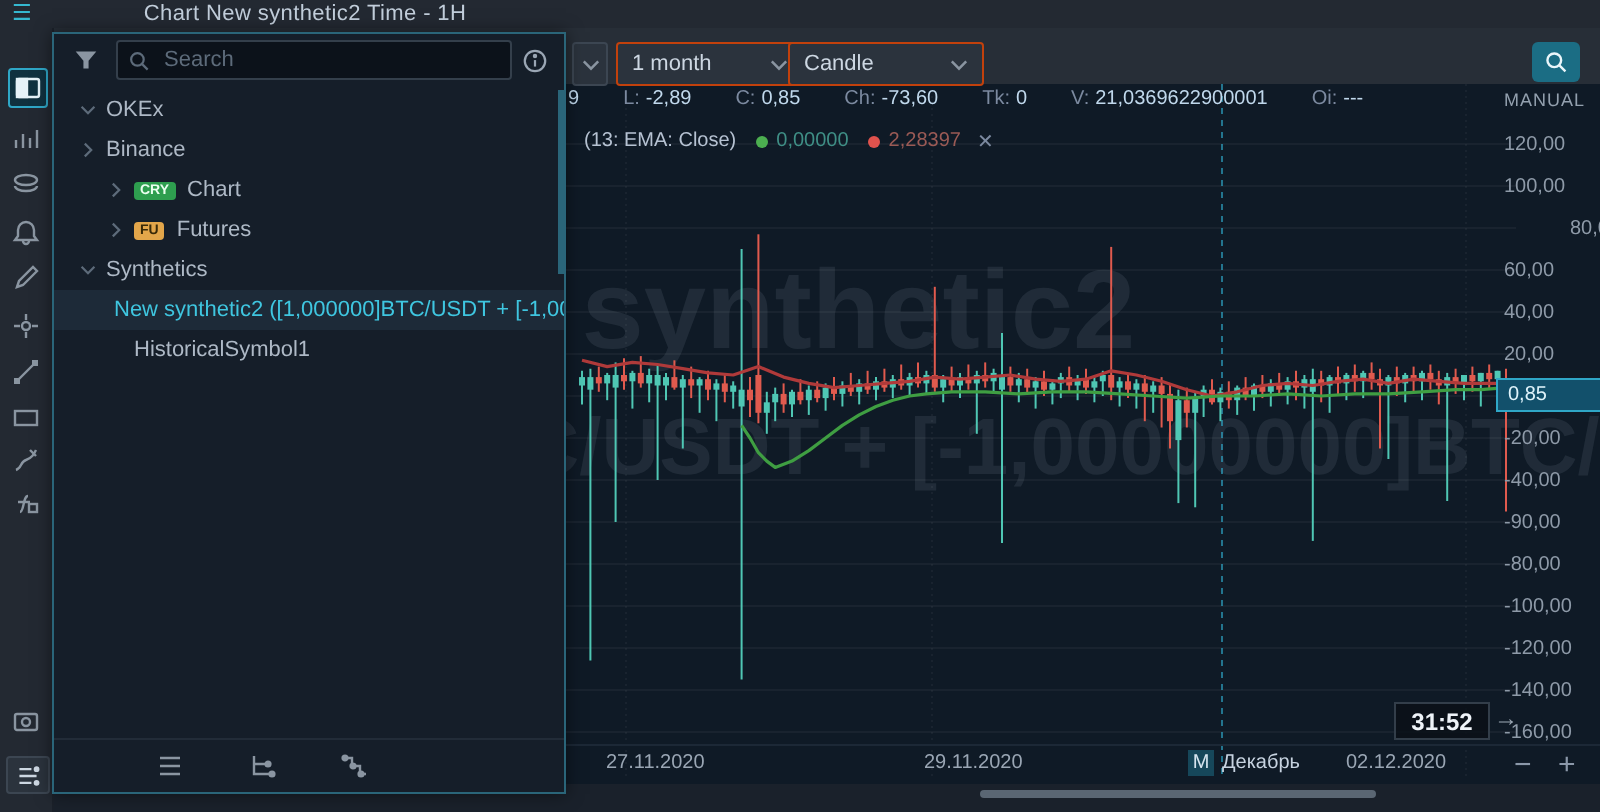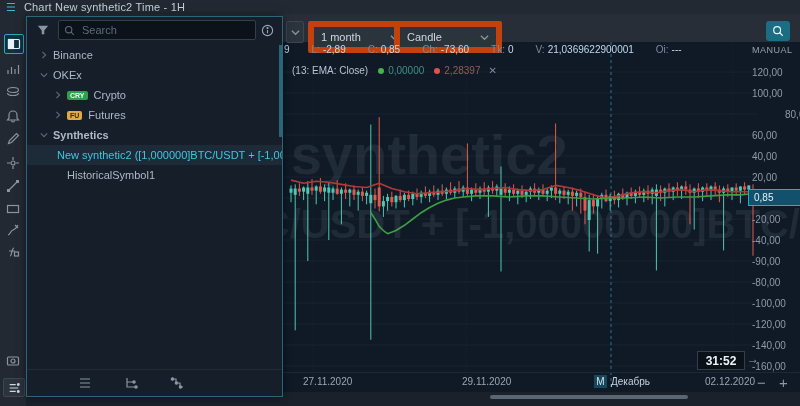--- a/index.html
+++ b/index.html
@@ -2,36 +2,36 @@
 <html><head>
 <meta charset="utf-8">
 <style>
   html,body{margin:0;padding:0;}
   body{width:800px;height:406px;background:#272e37;font-family:"Liberation Sans",sans-serif;
        position:relative;overflow:hidden;color:#c9d4df;font-size:11px;}
   .abs{position:absolute;}
   
   #titlebar{left:0;top:0;width:800px;height:14px;background:#232932;display:flex;align-items:center;}
   #burger{color:#35b8d0;font-size:11px;margin:0 8px 0 6px;line-height:1;}
-  #title{color:#c2cedb;font-size:11px;letter-spacing:.2px;}
+  #title{color:#c2cedb;font-size:11px;letter-spacing:.2px;margin-left:48px;}
   
   #sidebar{left:0;top:14px;width:26px;height:392px;background:#232932;border-right:1px solid #1b212a;}
   .side-ic{position:absolute;left:4px;width:18px;height:18px;display:flex;align-items:center;justify-content:center;
            color:#8a95a1;}
   .side-ic svg{width:14px;height:14px;}
   .side-ic.active{border:1px solid #2fa7c7;border-radius:2px;background:#10313f;color:#e6f2f8;}
   
   #chart-bg{left:26px;top:14px;width:774px;height:378px;background:#0f1a26;}
   #toolbar-strip{left:26px;top:14px;width:774px;height:28px;background:#272e37;}
   #bottom-strip{left:26px;top:392px;width:774px;height:14px;background:#1a212b;}
   .wm{color:rgba(154,170,187,0.12);font-weight:bold;white-space:nowrap;pointer-events:none;}
   #wm1{left:160px;top:122px;font-size:56px;}
   #wm2{left:14px;top:202px;font-size:40px;}
   
-  .select{height:20px;background:#2b333d;border:6px solid #c2410c;border-radius:2px;color:#cdd7e2;
+  .select{height:20px;background:#2b333d;border:1px solid #c2410c;border-radius:2px;color:#cdd7e2;
           display:flex;align-items:center;justify-content:space-between;padding:0 7px;font-size:11px;}
   .chev{color:#8a95a1;}
   #sym-chev{left:286px;top:21px;width:16px;height:20px;background:#2b333d;border:1px solid #3c4652;
             border-radius:2px;display:flex;align-items:center;justify-content:center;}
   #range-select{left:308px;top:21px;width:78px;}
   #type-select{left:394px;top:21px;width:82px;}
   #cam-btn{left:766px;top:21px;width:24px;height:20px;background:#1b6d84;border-radius:3px;
            display:flex;align-items:center;justify-content:center;color:#eaf6fa;}
   
   #status-row{left:284px;top:42px;height:14px;display:flex;align-items:center;color:#7c8aa0;font-size:10px;white-space:nowrap;}
@@ -481,21 +481,21 @@
   </div>
 <div id="last-price" class="abs">0,85</div>
 
 <div id="countdown" class="abs">31:52</div>
 <div id="cd-arrow" class="abs">→</div>
 
 <div id="time-axis-line" class="abs"></div>
 <div id="date-labels">
     <div class="abs dlabel" style="left: 303px;">27.11.2020</div>
     <div class="abs dlabel" style="left: 462px;">29.11.2020</div>
-    <div class="abs dlabel" style="left: 692px; padding-left: 13px;">02.12.2020</div>
+    <div class="abs dlabel" style="left: 660px; padding-left: 13px;">02.12.2020</div>
   </div>
 <div id="month-badge" class="abs">М</div>
 <div id="month-label" class="abs">Декабрь</div>
 <div id="zoom-out" class="abs">−</div>
 <div id="zoom-in" class="abs">+</div>
 <div id="scroll-thumb" class="abs"></div>
 
 <div id="panel" class="abs">
   <div id="panel-header">
     <div id="filter-btn">
@@ -513,55 +513,55 @@
     <div id="info-btn">
       <svg class="ic" width="13" height="13" viewBox="0 0 14 14" fill="none" stroke="currentColor" stroke-width="1.2">
         <circle cx="7" cy="7" r="5.5"></circle>
           <path d="M7 6.5V10"></path>
           <circle cx="7" cy="4.3" r=".6" fill="currentColor"></circle>
       </svg>
     </div>
   </div>
   <div id="panel-scroll"></div>
   <div id="tree">
+      <div class="trow" style="padding-left: 12px;">
+        <span class="tchev">
+          <svg class="ic" width="8" height="8" viewBox="0 0 10 10" fill="none" stroke="currentColor" stroke-width="1.4">
+            <path d="M1 3l4 4 4-4"></path>
+          </svg>
+        </span>
+        <span>OKEx</span>
+      </div>
       <div class="trow" style="padding-left: 12px;">
         <span class="tchev">
           <svg class="ic" width="8" height="8" viewBox="0 0 10 10" fill="none" stroke="currentColor" stroke-width="1.4">
             <path d="M3 1l4 4-4 4"></path>
           </svg>
         </span>
         <span>Binance</span>
       </div>
-      <div class="trow" style="padding-left: 12px;">
-        <span class="tchev">
-          <svg class="ic" width="8" height="8" viewBox="0 0 10 10" fill="none" stroke="currentColor" stroke-width="1.4">
-            <path d="M1 3l4 4 4-4"></path>
-          </svg>
-        </span>
-        <span>OKEx</span>
-      </div>
       <div class="trow" style="padding-left: 26px;">
         <span class="tchev">
           <svg class="ic" width="8" height="8" viewBox="0 0 10 10" fill="none" stroke="currentColor" stroke-width="1.4">
             <path d="M3 1l4 4-4 4"></path>
           </svg>
         </span>
         <span class="badge cry">CRY</span>
-        <span>Crypto</span>
+        <span>Chart</span>
       </div>
       <div class="trow" style="padding-left: 26px;">
         <span class="tchev">
           <svg class="ic" width="8" height="8" viewBox="0 0 10 10" fill="none" stroke="currentColor" stroke-width="1.4">
             <path d="M3 1l4 4-4 4"></path>
           </svg>
         </span>
         <span class="badge fu">FU</span>
         <span>Futures</span>
       </div>
-      <div class="trow" style="padding-left: 12px; font-weight: bold;">
+      <div class="trow" style="padding-left: 12px;">
         <span class="tchev">
           <svg class="ic" width="8" height="8" viewBox="0 0 10 10" fill="none" stroke="currentColor" stroke-width="1.4">
             <path d="M1 3l4 4 4-4"></path>
           </svg>
         </span>
         <span>Synthetics</span>
       </div>
       <div class="trow sel" style="padding-left: 26px;">
         <span class="tchev"></span>
         <span>New synthetic2 ([1,000000]BTC/USDT + [-1,0000...</span>

